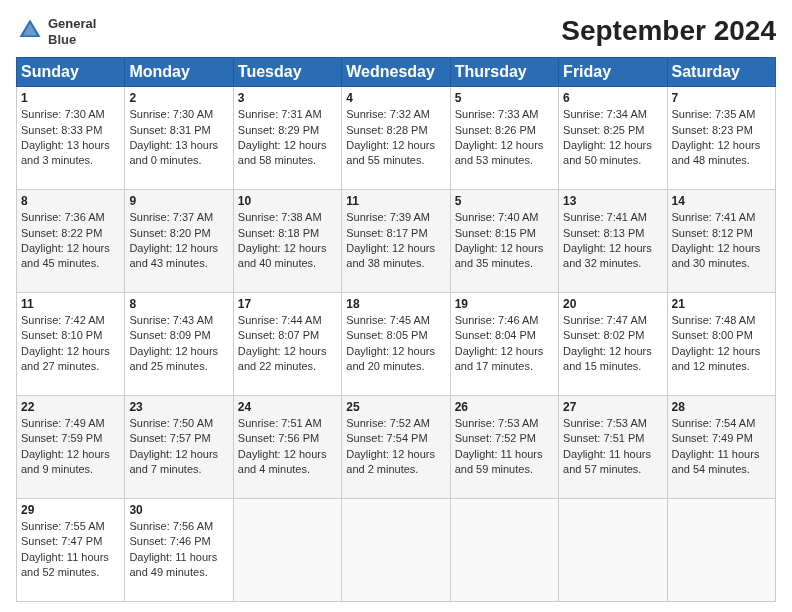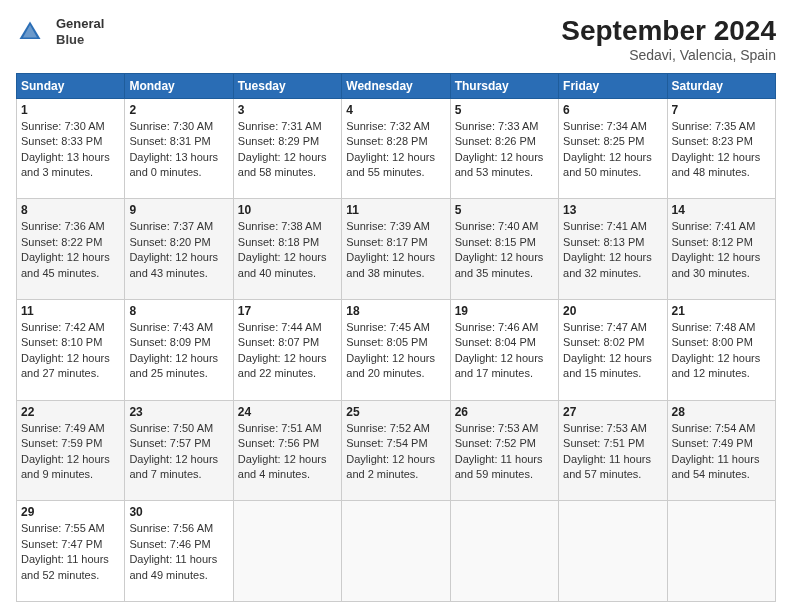--- a/index.html
+++ b/index.html
@@ -18,22 +18,22 @@
       flex-direction: column;
     }
     .header {
       display: flex;
       justify-content: space-between;
       align-items: flex-start;
       margin-bottom: 10px;
     }
     .logo {
       display: flex;
-      align-items: center;
-      gap: 12px;
+      align-items: flex-start;
+      gap: 4px;
     }
     .logo-text {
       display: flex;
       flex-direction: column;
       font-size: 13px;
       font-weight: bold;
       line-height: 1.2;
       color: #333;
     }
     .logo-general { color: #333; }
@@ -58,21 +58,21 @@
     .calendar {
       flex: 1;
       border: 1px solid #ccc;
       border-collapse: collapse;
       width: 100%;
       table-layout: fixed;
     }
     .calendar th {
       background: #2a6db5;
       color: #fff;
-      font-size: 12px;
+      font-size: 16px;
       font-weight: bold;
       padding: 5px 4px;
       text-align: left;
       border: 1px solid #1e5c9b;
     }
     .calendar td {
       border: 1px solid #ccc;
       vertical-align: top;
       padding: 4px 4px 4px 4px;
       font-size: 9.5px;
@@ -109,21 +109,20 @@
         <polygon points="20,5 35,30 5,30" fill="#2a6db5"></polygon>
         <polygon points="20,10 30,28 10,28" fill="#fff" opacity="0.3"></polygon>
       </svg>
       <div class="logo-text">
         <span class="logo-general">General</span>
         <span class="logo-blue">Blue</span>
       </div>
     </div>
     <div class="title-block">
       <div class="month-title">September 2024</div>
-      <div class="location">Sedavi, Valencia, Spain</div>
     </div>
   </div>
 
   <table class="calendar">
     <thead>
       <tr>
       <th>Sunday</th>
           <th>Monday</th>
           <th>Tuesday</th>
           <th>Wednesday</th>

